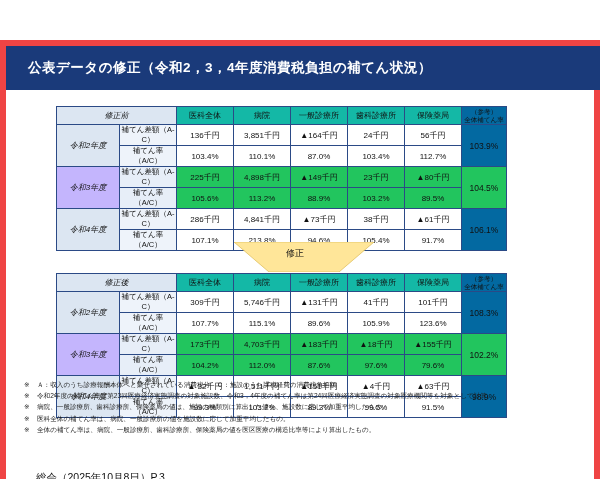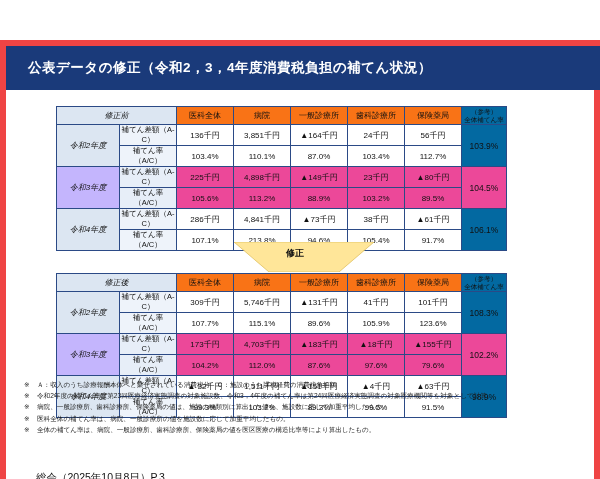--- a/index.html
+++ b/index.html
@@ -42,21 +42,21 @@
   table.grid td,table.grid th{
     border:1px solid #2b4a86;
     text-align:center;
     vertical-align:middle;
     padding:0;
     height:17px;
     font-weight:normal;
     color:#111;
   }
   .hdr{
-    background:#f97316;
+    background:#14b8a6;
     font-weight:bold;
     font-size:8px;
     height:26px;
   }
   .hdr.small{font-size:6.5px;line-height:1.15;}
   .rowlabel{
     background:#dce6f2;
     font-weight:bold;
     font-size:8px;
     width:62px;
@@ -64,31 +64,31 @@
   }
   .itemlabel{
     background:#eef3fa;
     font-size:7.5px;
     width:56px;
   }
   .val{width:56px;font-size:8px;}
   .ref{
     width:44px;font-size:8.5px;font-weight:bold;background:#0369a1;
   }
-  .shade td{background:#ec4899;}
+  .shade td{background:#22c55e;}
   .shade td.rowlabel{background:#c4b5fd;}
   .shade td.itemlabel{background:#e7eef8;}
   
   .arrow-area{
     position:absolute;left:228px;top:196px;width:140px;height:30px;
   }
   .arrow-svg{display:block;}
   .arrow-label{
     position:absolute;left:52px;top:5px;
-    font-size:9px;font-weight:bold;color:#111;
+    font-size:9px;font-weight:normal;color:#111;
   }
   
   .notes{
     position:absolute;left:18px;top:334px;width:568px;
     font-size:6.6px;line-height:1.55;color:#222;
   }
   .notes .note{display:flex;gap:4px;margin-bottom:1px;}
   .notes .mark{width:9px;flex:0 0 9px;}
   
   .source{

